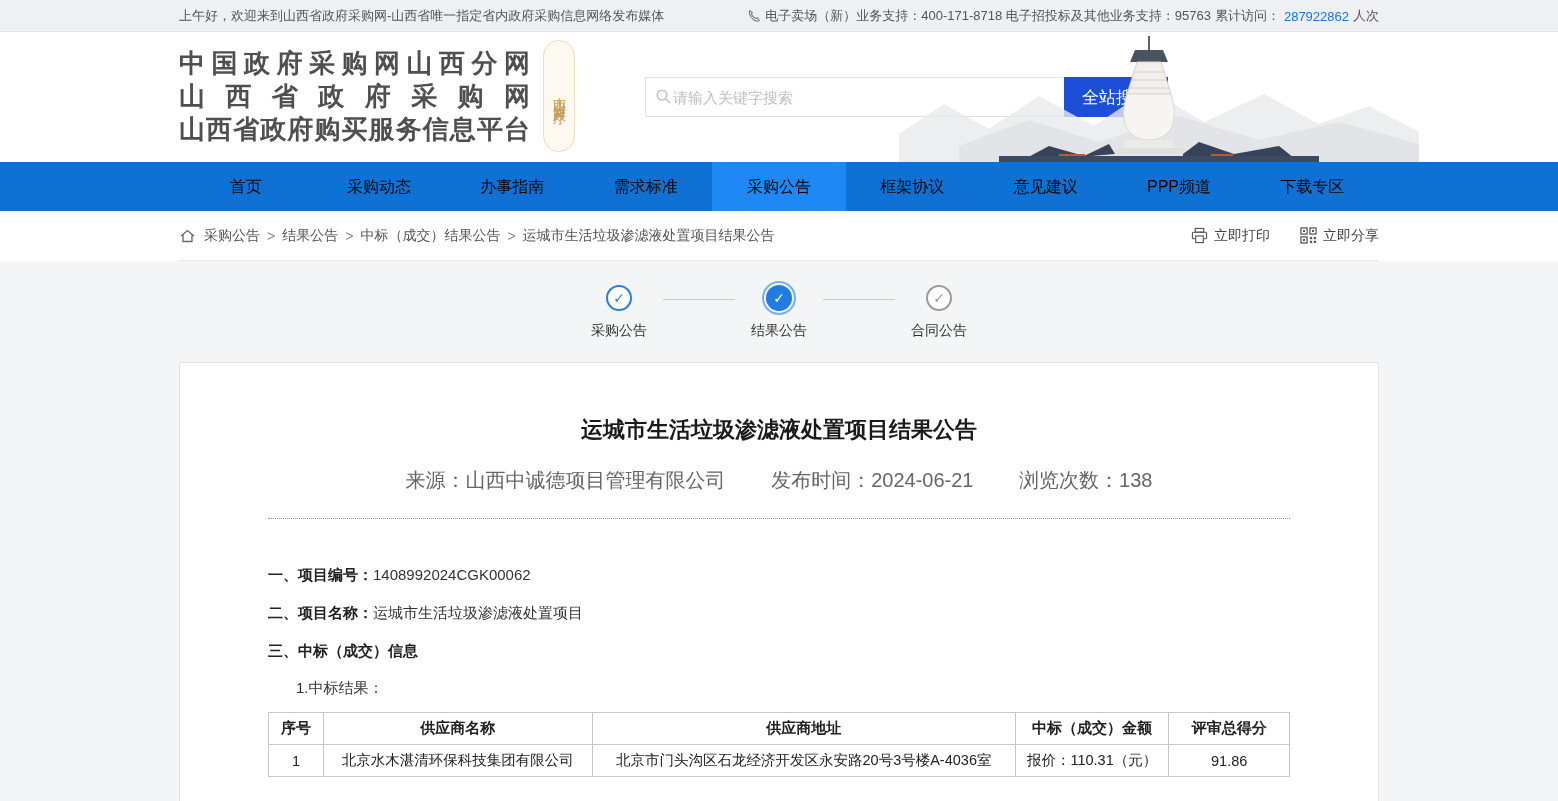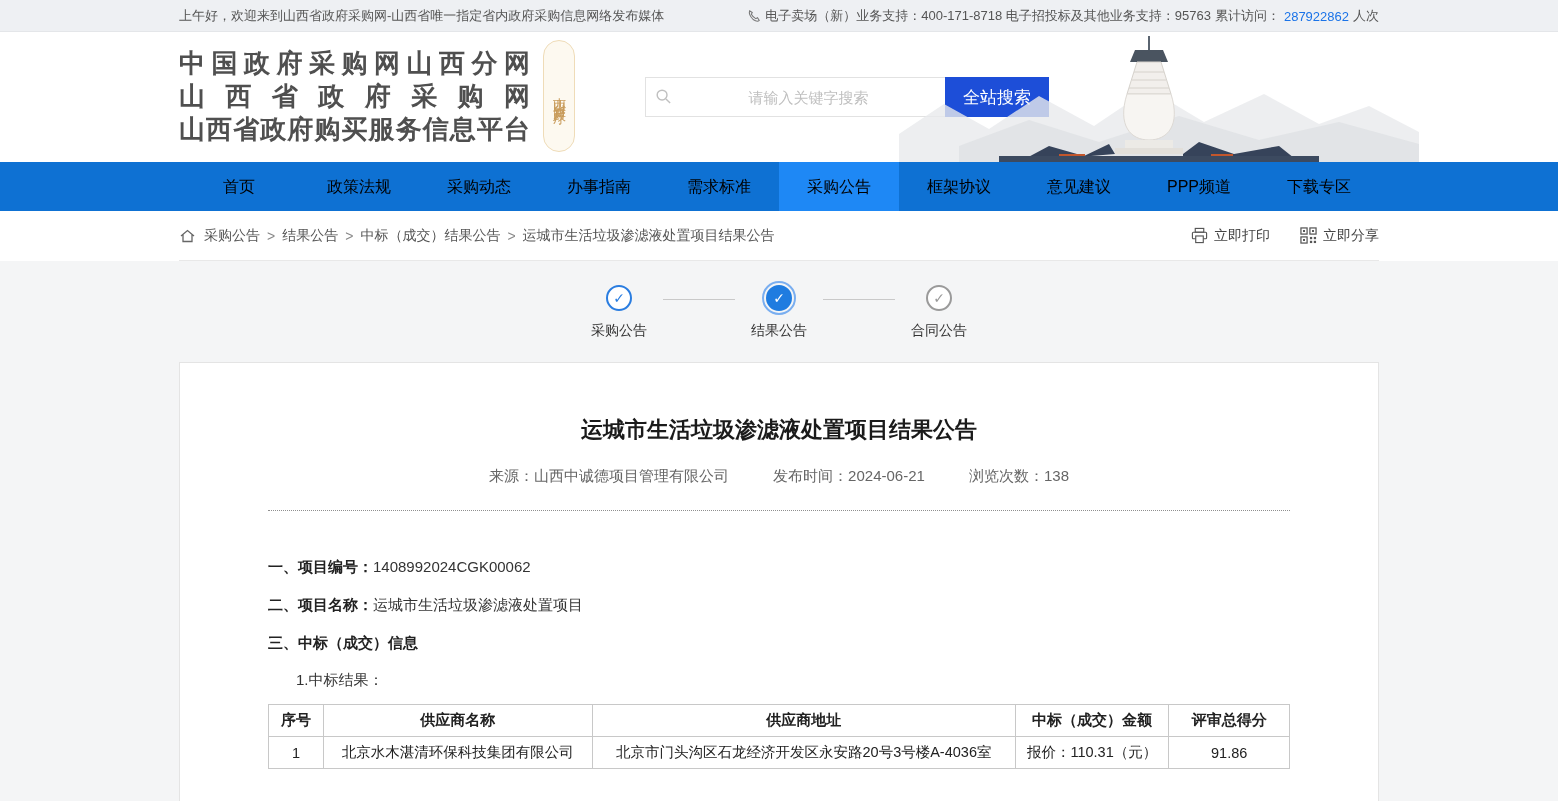--- a/index.html
+++ b/index.html
@@ -19,22 +19,22 @@
   .header .container { position:relative; height:130px; }
   .logo { position:absolute; left:0; top:15px; width:352px; }
   .logo .line { font-size:26px; font-weight:bold; color:#4f4f4f; line-height:33px;
     text-align:justify; text-align-last:justify; letter-spacing:1px; }
   .seal { position:absolute; left:364px; top:8px; width:32px; height:112px;
     border:1px solid #efdcb8; background:#fdf9f0; border-radius:16px;
     color:#c89b5a; font-size:13px; writing-mode:vertical-lr; letter-spacing:3px;
     display:flex; align-items:center; justify-content:center; }
   .search-wrap { position:absolute; left:466px; top:45px; display:flex; align-items:center; }
   .search-box { position:relative; }
-  .search-box input { width:300px; height:40px; border:1px solid #e2e2e2; border-right:none;
-    padding:0 10px 0 36px; font-size:15px; color:#333; outline:none; background:#fff;text-align:center; }
+  .search-box input { width:419px; height:40px; border:1px solid #e2e2e2; border-right:none;
+    padding:0 10px 0 27px; font-size:15px; color:#333; outline:none; background:#fff; }
   .search-box input::placeholder { color:#bfbfbf; }
   .search-box .mag { position:absolute; left:10px; top:11px; }
   .search-btn { width:104px; height:40px; background:#1d4ed8; color:#fff; border:none;
     font-size:17px; cursor:pointer; }
   .pagoda { position:absolute; right:-40px; bottom:0; }
 
   
   .nav { background:#0e71d3; height:49px; }
   .nav .container { display:flex; height:49px; }
   .nav-item { flex:1; text-align:center; line-height:49px; color:#000000; font-size:16px; cursor:pointer; }
@@ -58,21 +58,21 @@
   .step.active .step-circle { background:#1f7ce0; color:#fff; border:2px solid #1f7ce0;
     outline:2px solid #79aef0; outline-offset:2px; }
   .step.pending .step-circle { border:2px solid #9a9a9a; color:#9a9a9a; }
   .step-label { margin-top:11px; font-size:14px; color:#333; }
   .step-line { width:72px; height:1px; background:#c9c9c9; margin-top:14px; }
 
   
   .card { width:1200px; margin:0 auto; background:#fff; border:1px solid #e4e4e4;
     height:480px; padding:0 88px; }
   .article-title { margin-top:52px; text-align:center; font-size:22px; font-weight:bold; color:#1a1a1a; }
-  .article-meta { margin-top:22px; text-align:center; font-size:15px; color:#666; }
+  .article-meta { margin-top:22px; text-align:center; font-size:20px; color:#666; }
   .article-meta .meta-group { margin:0 20px; }
   .dotted-divider { margin-top:24px; border-bottom:1px dotted #8f8f8f; height:1px; }
   .article-body { margin-top:46px; }
   .sec { font-size:15px; color:#333; margin-bottom:18px; line-height:20px; }
   .sec b { color:#222; }
   .sub-item { font-size:15px; color:#333; padding-left:28px; margin-bottom:14px; }
   .result-table { border-collapse:collapse; margin-top:8px; table-layout:fixed; }
   .result-table th, .result-table td { border:1px solid #c8c8c8; text-align:center;
     height:32px; font-size:14.5px; color:#222; padding:0 4px; }
   .result-table th { font-weight:bold; font-size:15px; }
@@ -133,21 +133,20 @@
       <rect x="160" y="120" width="26" height="8" fill="#c2562c"></rect>
       <rect x="312" y="120" width="22" height="8" fill="#c2562c"></rect>
       <path d="M100,128 L420,128 L420,122 L100,122 Z" fill="#3c4a60"></path>
     </svg>
   </div>
 </div>
 
 <div class="nav">
   <div class="container">
     <div class="nav-item">首页</div>
-    <div class="nav-item">政策法规</div>
     <div class="nav-item">采购动态</div>
     <div class="nav-item">办事指南</div>
     <div class="nav-item">需求标准</div>
     <div class="nav-item active">采购公告</div>
     <div class="nav-item">框架协议</div>
     <div class="nav-item">意见建议</div>
     <div class="nav-item">PPP频道</div>
     <div class="nav-item">下载专区</div>
   </div>
 </div>

